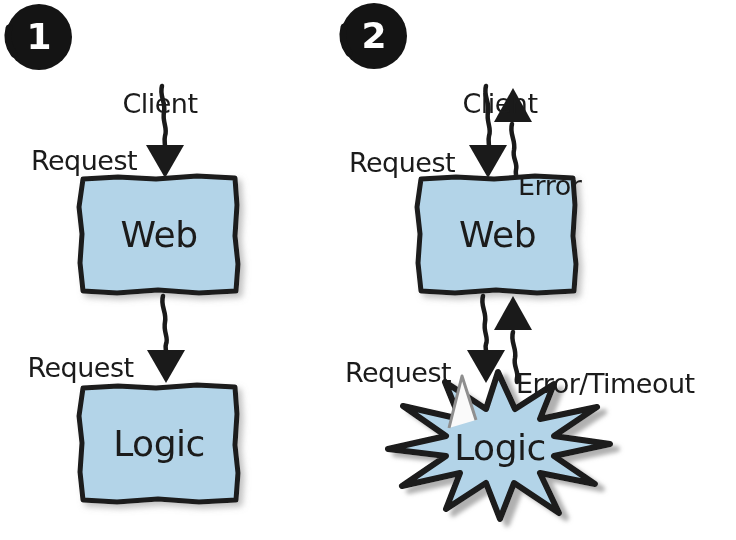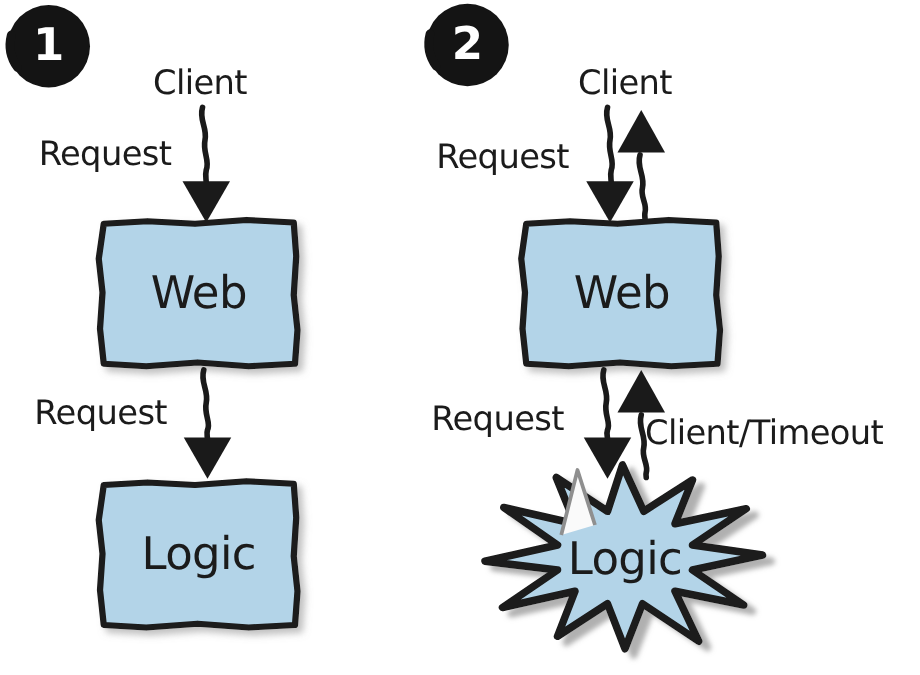--- a/index.html
+++ b/index.html
@@ -17,20 +17,21 @@
     left: 0; top: 0;
     width: 736px; height: 540px;
   }
   .lbl {
     position: absolute;
     height: 34px;
     line-height: 34px;
     font-size: 27px;
     letter-spacing: -0.5px;
     white-space: nowrap;
+    margin-top: 37px;
   }
   .lbl.center { text-align: center; }
   .lbl.right  { text-align: center; }
   .lbl.left   { text-align: left; }
   .boxlbl {
     position: absolute;
     display: flex;
     align-items: center;
     justify-content: center;
     font-size: 36px;
@@ -105,18 +106,19 @@
   <div class="badge-label" style="left:19px; top:15px; width:40px;">1</div>
   <div class="lbl center" style="left:90px; top:50px; width:140px;">Client</div>
   <div class="lbl right" style="left:10px; top:107px; width:148px;">Request</div>
   <div class="boxlbl" style="left:80px; top:176px; width:158px; height:117px;">Web</div>
   <div class="lbl right" style="left:8px; top:314px; width:145px;">Request</div>
   <div class="boxlbl" style="left:80px; top:385px; width:158px; height:117px;">Logic</div>
 
   <div class="badge-label" style="left:354px; top:14px; width:40px;">2</div>
   <div class="lbl center" style="left:430px; top:50px; width:140px;">Client</div>
   <div class="lbl right" style="left:328px; top:109px; width:148px;">Request</div>
+  <div class="lbl left" style="left:518px; top:132px; width:160px;">Error</div>
   <div class="boxlbl" style="left:418px; top:176px; width:159px; height:117px;">Web</div>
   <div class="lbl right" style="left:324px; top:319px; width:148px;">Request</div>
-  <div class="lbl left" style="left:516px; top:330px; width:220px;">Client/Timeout</div>
+  <div class="lbl left" style="left:516px; top:330px; width:220px;">Error/Timeout</div>
   <div class="boxlbl" style="left:430px; top:428px; width:140px; height:38px;">Logic</div>
 
 </div>
 
 </body></html>

